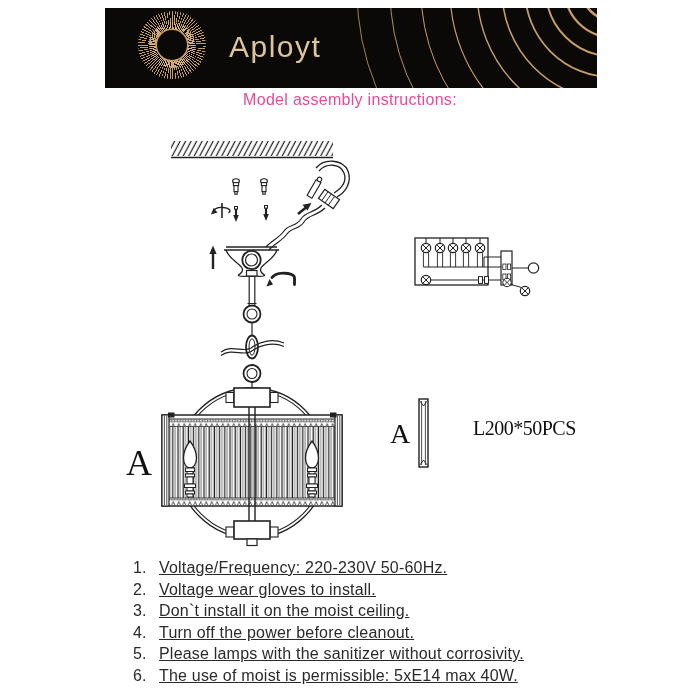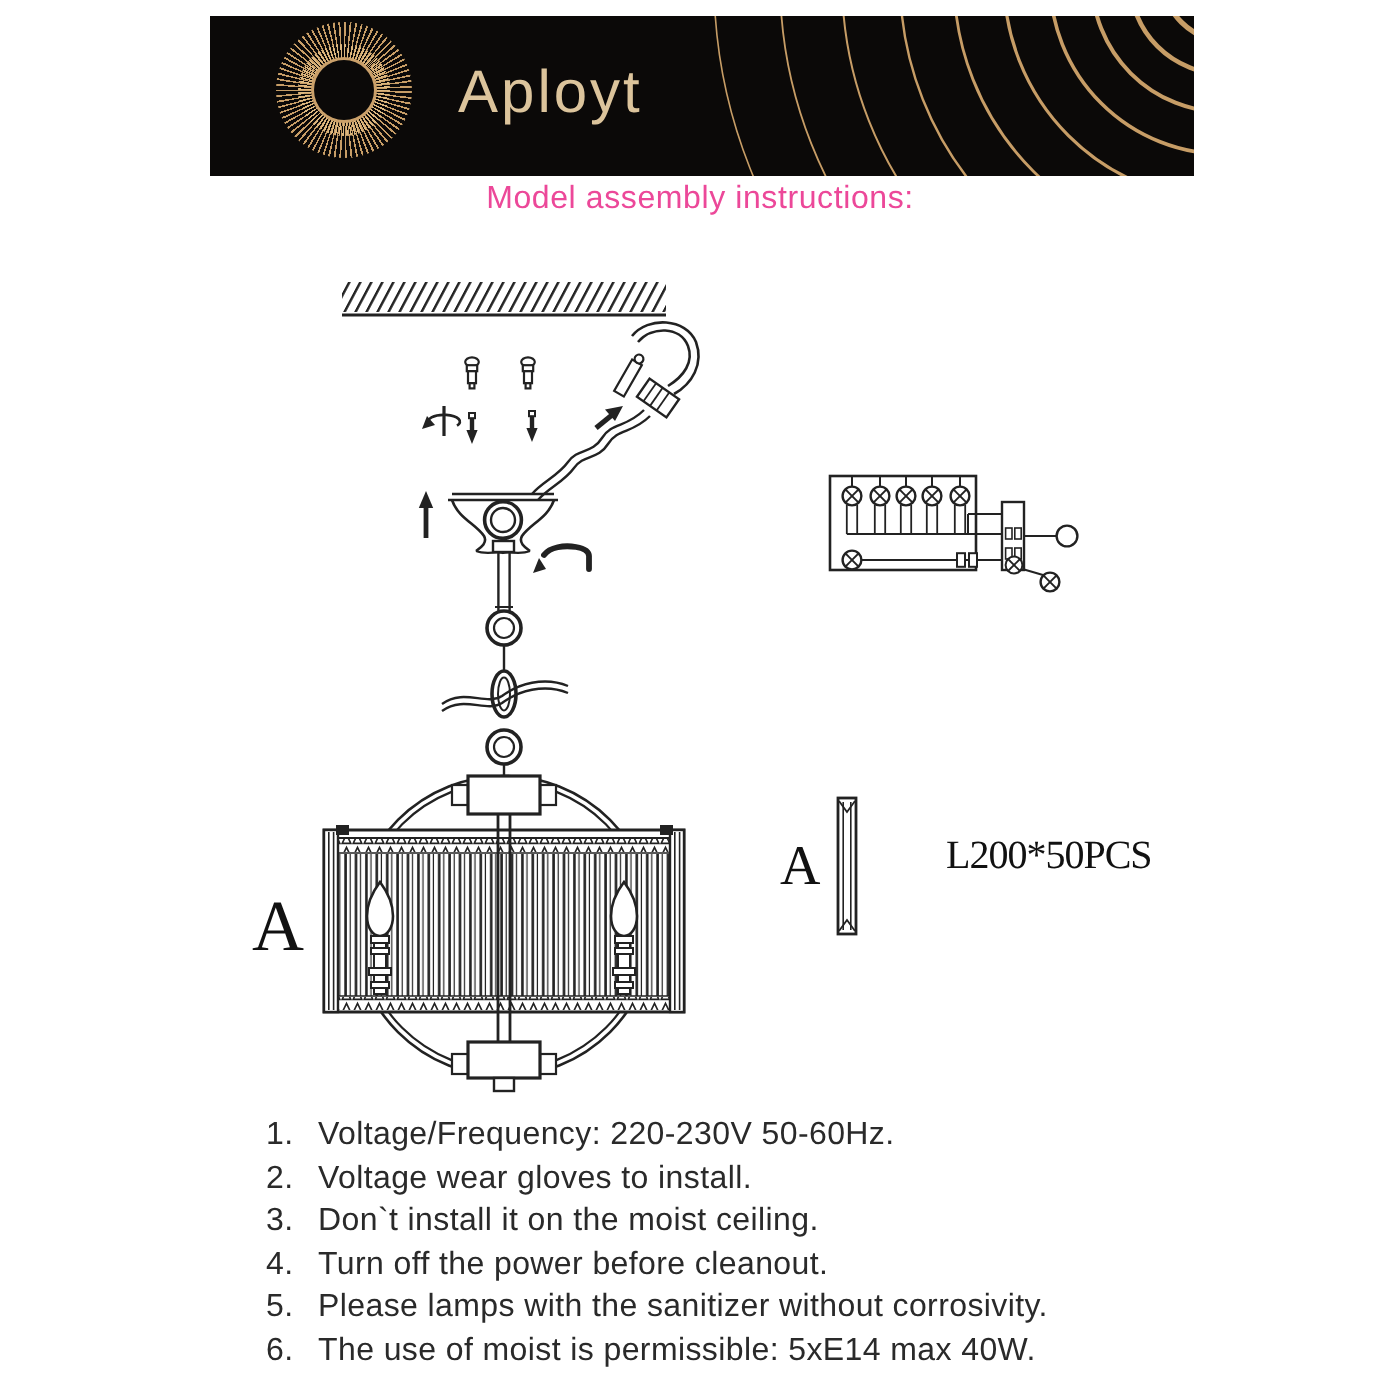--- a/index.html
+++ b/index.html
@@ -24,21 +24,21 @@
   
   .serifA{position:absolute;font-family:"Liberation Serif",serif;color:#111;}
   .label-a-main{left:126px;top:442px;font-size:36px;}
   .legend-a{left:390px;top:418px;font-size:28px;}
   .legend-part{left:441px;top:417px;font-size:20px;letter-spacing:-0.5px;margin-left:32px;}
 
   
   .inst{position:absolute;left:133px;top:557px;width:460px;}
   .inst-row{display:flex;font-size:16px;line-height:21.5px;letter-spacing:.2px;color:#2a2a2a;}
   .inst-num{width:26px;flex:0 0 26px;}
-  .inst-text{flex:1;}
+  .inst-text{flex:1;text-decoration:underline;}
 
   .draw{position:absolute;left:0;top:0;width:700px;height:700px;}
 </style>
 </head>
 <body>
 
 <div class="page">
 
   <div class="banner">
     <div class="starburst"></div>

